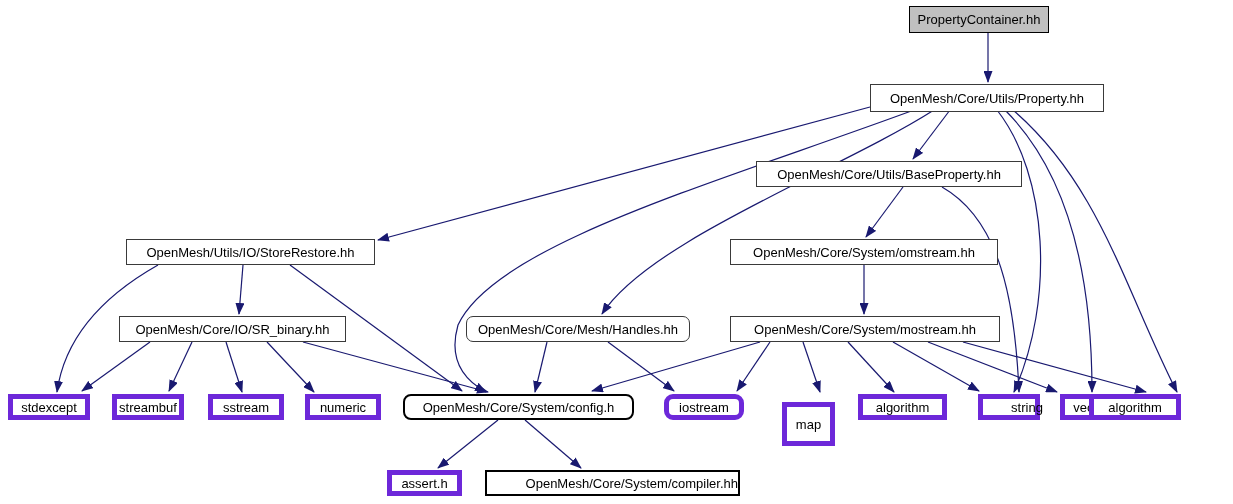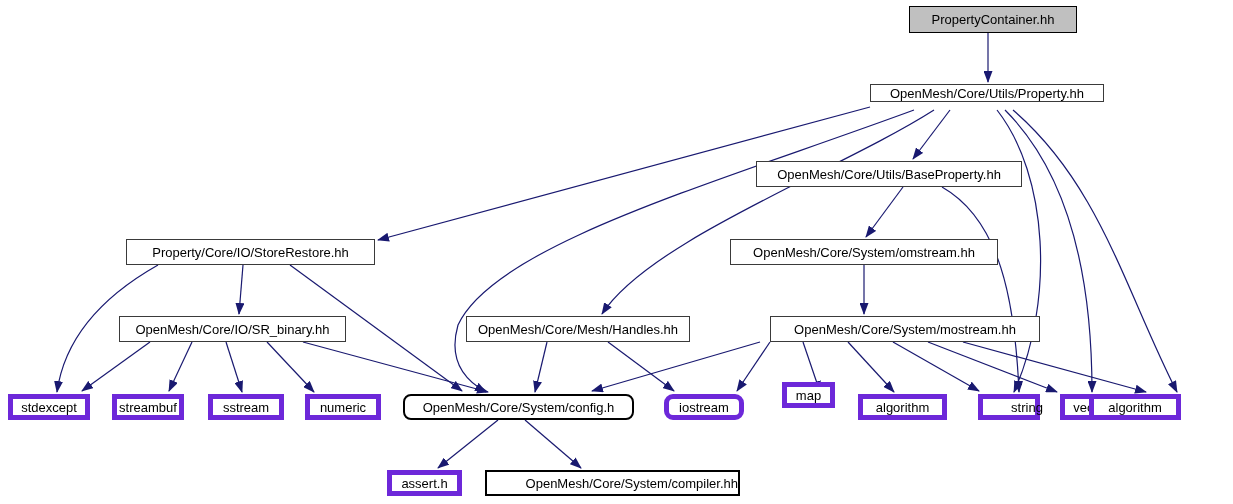--- a/index.html
+++ b/index.html
@@ -92,63 +92,63 @@
         <path d="M226,342 L242,392" stroke="#191970" marker-end="url(#arrowhead)"></path>
         <path d="M267,342 L314,392" stroke="#191970" marker-end="url(#arrowhead)"></path>
         <path d="M303,342 L488,392" stroke="#191970" marker-end="url(#arrowhead)"></path>
         <path d="M547,342 L535,392" stroke="#191970" marker-end="url(#arrowhead)"></path>
         <path d="M608,342 L674,391" stroke="#191970" marker-end="url(#arrowhead)"></path>
         <path d="M498,420 L438,468" stroke="#191970" marker-end="url(#arrowhead)"></path>
         <path d="M525,420 L581,468" stroke="#191970" marker-end="url(#arrowhead)"></path>
       </g>
   </svg>
   <div id="node-layer">
-      <div class="node current" style="left: 909px; top: 6px; width: 168px; height: 27px;">
+      <div class="node current" style="left: 909px; top: 6px; width: 140px; height: 27px;">
         <span>PropertyContainer.hh</span>
       </div>
-      <div class="node internal" style="left: 870px; top: 84px; width: 234px; height: 18px;">
+      <div class="node internal" style="left: 870px; top: 84px; width: 234px; height: 28px;">
         <span>OpenMesh/Core/Utils/Property.hh</span>
       </div>
       <div class="node internal" style="left: 756px; top: 161px; width: 266px; height: 26px;">
         <span>OpenMesh/Core/Utils/BaseProperty.hh</span>
       </div>
       <div class="node internal" style="left: 126px; top: 239px; width: 249px; height: 26px;">
-        <span>Property/Core/IO/StoreRestore.hh</span>
+        <span>OpenMesh/Utils/IO/StoreRestore.hh</span>
       </div>
       <div class="node internal" style="left: 730px; top: 239px; width: 268px; height: 26px;">
         <span>OpenMesh/Core/System/omstream.hh</span>
       </div>
       <div class="node internal" style="left: 119px; top: 316px; width: 227px; height: 26px;">
         <span>OpenMesh/Core/IO/SR_binary.hh</span>
       </div>
-      <div class="node internal" style="left: 466px; top: 316px; width: 224px; height: 26px;">
+      <div class="node internal" style="left: 466px; top: 316px; width: 224px; height: 26px; border-radius: 7px;">
         <span>OpenMesh/Core/Mesh/Handles.hh</span>
       </div>
-      <div class="node internal" style="left: 730px; top: 316px; width: 270px; height: 26px; margin-left: 40px;">
+      <div class="node internal" style="left: 730px; top: 316px; width: 270px; height: 26px;">
         <span>OpenMesh/Core/System/mostream.hh</span>
       </div>
       <div class="node external" style="left: 8px; top: 394px; width: 82px; height: 26px;">
         <span>stdexcept</span>
       </div>
       <div class="node external" style="left: 112px; top: 394px; width: 72px; height: 26px;">
         <span>streambuf</span>
       </div>
       <div class="node external" style="left: 208px; top: 394px; width: 76px; height: 26px;">
         <span>sstream</span>
       </div>
       <div class="node external" style="left: 305px; top: 394px; width: 76px; height: 26px;">
         <span>numeric</span>
       </div>
       <div class="node internal-bold" style="left: 403px; top: 394px; width: 231px; height: 26px; border-radius: 8px;">
         <span>OpenMesh/Core/System/config.h</span>
       </div>
       <div class="node external" style="left: 664px; top: 394px; width: 80px; height: 26px; border-radius: 9px;">
         <span>iostream</span>
       </div>
-      <div class="node external" style="left: 782px; top: 382px; width: 53px; height: 26px;">
+      <div class="node external" style="left: 782px; top: 402px; width: 53px; height: 44px;">
         <span>map</span>
       </div>
       <div class="node external" style="left: 858px; top: 394px; width: 89px; height: 26px;">
         <span>algorithm</span>
       </div>
       <div class="node external" style="left: 978px; top: 394px; width: 62px; height: 26px; padding-left: 36px;">
         <span>string</span>
       </div>
       <div class="node external" style="left: 1060px; top: 394px; width: 62px; height: 26px;">
         <span>vector</span>

